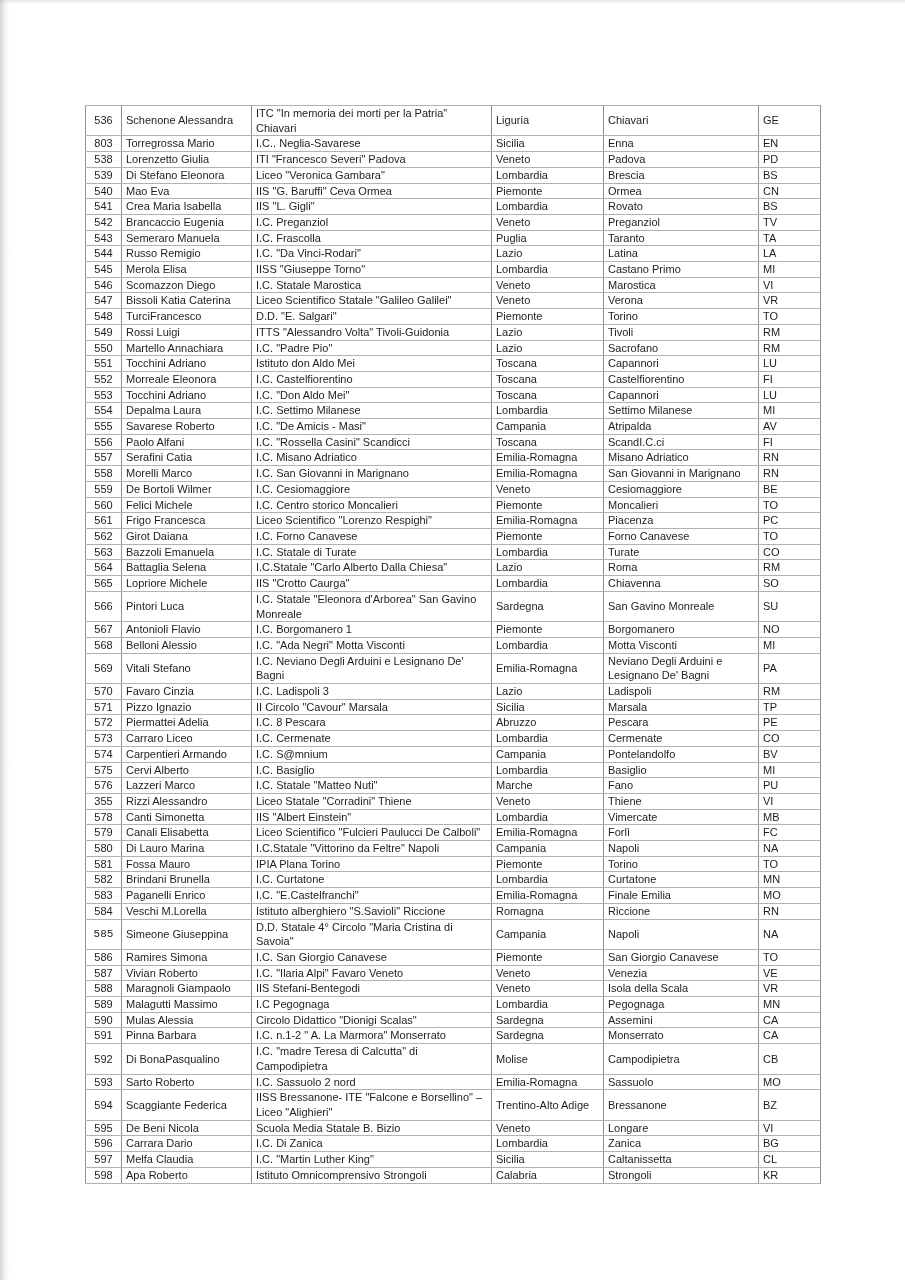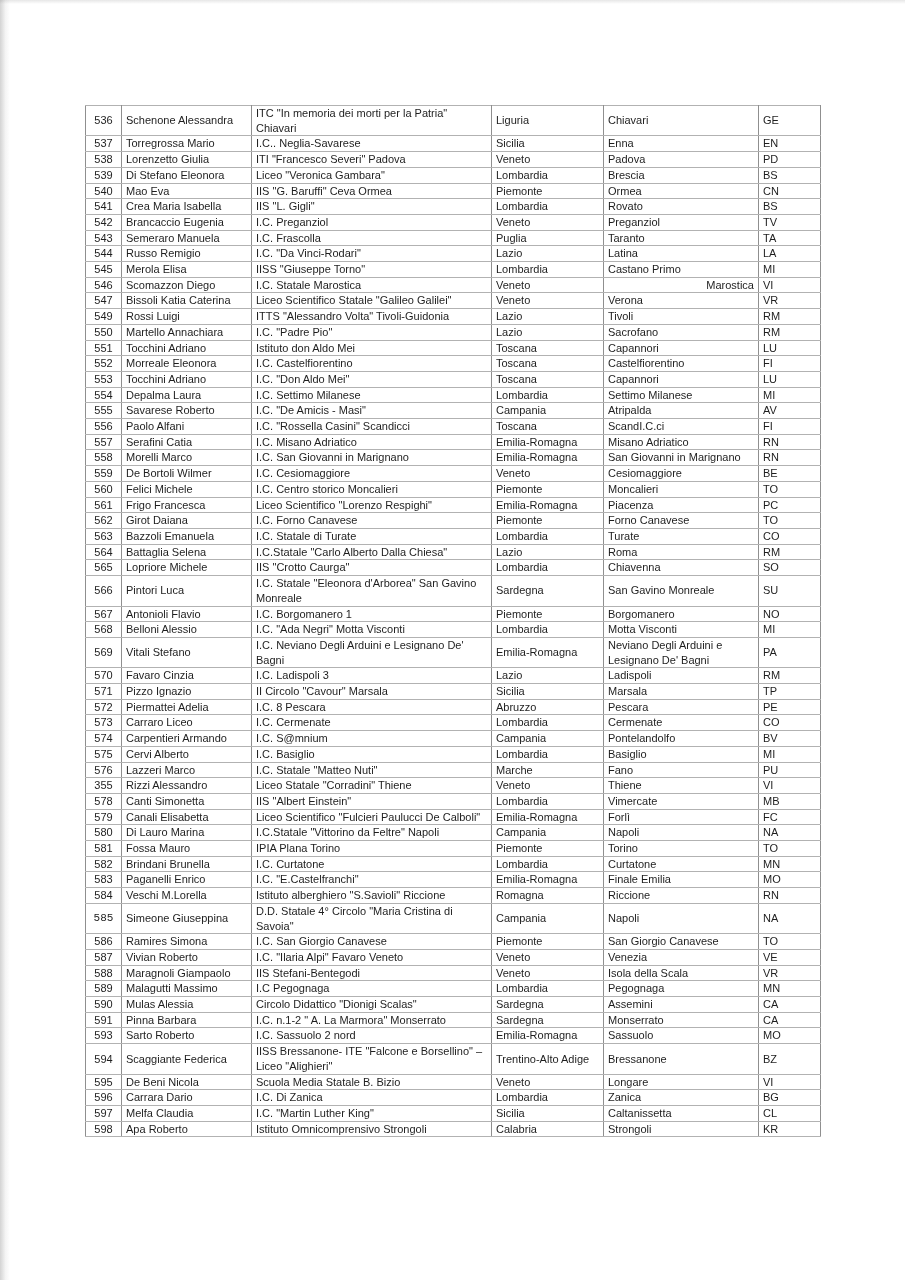--- a/index.html
+++ b/index.html
@@ -73,21 +73,21 @@
     <tbody>
         <tr>
           <td class="c-num" style="border-color: rgb(178, 178, 178) rgb(143, 143, 143); color: rgb(30, 30, 30);">536</td>
           <td class="c-name" style="border-color: rgb(178, 178, 178) rgb(143, 143, 143); color: rgb(30, 30, 30);">Schenone Alessandra</td>
           <td class="c-school" style="border-color: rgb(178, 178, 178) rgb(143, 143, 143); color: rgb(30, 30, 30);">ITC "In memoria dei morti per la Patria" Chiavari</td>
           <td class="c-region" style="border-color: rgb(178, 178, 178) rgb(143, 143, 143); color: rgb(30, 30, 30);">Liguria</td>
           <td class="c-city" style="border-color: rgb(178, 178, 178) rgb(143, 143, 143); color: rgb(30, 30, 30);">Chiavari</td>
           <td class="c-prov" style="border-color: rgb(178, 178, 178) rgb(143, 143, 143); color: rgb(30, 30, 30);">GE</td>
         </tr>
         <tr>
-          <td class="c-num" style="border-color: rgb(178, 178, 178) rgb(143, 143, 143); color: rgb(30, 30, 30);">537</td>
+          <td class="c-num" style="border-color: rgb(178, 178, 178) rgb(143, 143, 143); color: rgb(30, 30, 30);">803</td>
           <td class="c-name" style="border-color: rgb(178, 178, 178) rgb(143, 143, 143); color: rgb(30, 30, 30);">Torregrossa Mario</td>
           <td class="c-school" style="border-color: rgb(178, 178, 178) rgb(143, 143, 143); color: rgb(30, 30, 30);">I.C.. Neglia-Savarese</td>
           <td class="c-region" style="border-color: rgb(178, 178, 178) rgb(143, 143, 143); color: rgb(30, 30, 30);">Sicilia</td>
           <td class="c-city" style="border-color: rgb(178, 178, 178) rgb(143, 143, 143); color: rgb(30, 30, 30);">Enna</td>
           <td class="c-prov" style="border-color: rgb(178, 178, 178) rgb(143, 143, 143); color: rgb(30, 30, 30);">EN</td>
         </tr>
         <tr>
           <td class="c-num" style="border-color: rgb(178, 178, 178) rgb(143, 143, 143); color: rgb(30, 30, 30);">538</td>
           <td class="c-name" style="border-color: rgb(178, 178, 178) rgb(143, 143, 143); color: rgb(30, 30, 30);">Lorenzetto Giulia</td>
           <td class="c-school" style="border-color: rgb(178, 178, 178) rgb(143, 143, 143); color: rgb(30, 30, 30);">ITI "Francesco Severi" Padova</td>
@@ -149,30 +149,38 @@
           <td class="c-school" style="border-color: rgb(178, 178, 178) rgb(143, 143, 143); color: rgb(30, 30, 30);">IISS "Giuseppe Torno"</td>
           <td class="c-region" style="border-color: rgb(178, 178, 178) rgb(143, 143, 143); color: rgb(30, 30, 30);">Lombardia</td>
           <td class="c-city" style="border-color: rgb(178, 178, 178) rgb(143, 143, 143); color: rgb(30, 30, 30);">Castano Primo</td>
           <td class="c-prov" style="border-color: rgb(178, 178, 178) rgb(143, 143, 143); color: rgb(30, 30, 30);">MI</td>
         </tr>
         <tr>
           <td class="c-num" style="border-color: rgb(178, 178, 178) rgb(143, 143, 143); color: rgb(30, 30, 30);">546</td>
           <td class="c-name" style="border-color: rgb(178, 178, 178) rgb(143, 143, 143); color: rgb(30, 30, 30);">Scomazzon Diego</td>
           <td class="c-school" style="border-color: rgb(178, 178, 178) rgb(143, 143, 143); color: rgb(30, 30, 30);">I.C. Statale Marostica</td>
           <td class="c-region" style="border-color: rgb(178, 178, 178) rgb(143, 143, 143); color: rgb(30, 30, 30);">Veneto</td>
-          <td class="c-city" style="border-color: rgb(178, 178, 178) rgb(143, 143, 143); color: rgb(30, 30, 30); text-align: right;">Marostica</td>
+          <td class="c-city" style="border-color: rgb(178, 178, 178) rgb(143, 143, 143); color: rgb(30, 30, 30);">Marostica</td>
           <td class="c-prov" style="border-color: rgb(178, 178, 178) rgb(143, 143, 143); color: rgb(30, 30, 30);">VI</td>
         </tr>
         <tr>
           <td class="c-num" style="border-color: rgb(178, 178, 178) rgb(143, 143, 143); color: rgb(30, 30, 30);">547</td>
           <td class="c-name" style="border-color: rgb(178, 178, 178) rgb(143, 143, 143); color: rgb(30, 30, 30);">Bissoli Katia Caterina</td>
           <td class="c-school" style="border-color: rgb(178, 178, 178) rgb(143, 143, 143); color: rgb(30, 30, 30);">Liceo Scientifico Statale "Galileo Galilei"</td>
           <td class="c-region" style="border-color: rgb(178, 178, 178) rgb(143, 143, 143); color: rgb(30, 30, 30);">Veneto</td>
           <td class="c-city" style="border-color: rgb(178, 178, 178) rgb(143, 143, 143); color: rgb(30, 30, 30);">Verona</td>
           <td class="c-prov" style="border-color: rgb(178, 178, 178) rgb(143, 143, 143); color: rgb(30, 30, 30);">VR</td>
+        </tr>
+        <tr>
+          <td class="c-num" style="border-color: rgb(178, 178, 178) rgb(143, 143, 143); color: rgb(30, 30, 30);">548</td>
+          <td class="c-name" style="border-color: rgb(178, 178, 178) rgb(143, 143, 143); color: rgb(30, 30, 30);">TurciFrancesco</td>
+          <td class="c-school" style="border-color: rgb(178, 178, 178) rgb(143, 143, 143); color: rgb(30, 30, 30);">D.D. "E. Salgari"</td>
+          <td class="c-region" style="border-color: rgb(178, 178, 178) rgb(143, 143, 143); color: rgb(30, 30, 30);">Piemonte</td>
+          <td class="c-city" style="border-color: rgb(178, 178, 178) rgb(143, 143, 143); color: rgb(30, 30, 30);">Torino</td>
+          <td class="c-prov" style="border-color: rgb(178, 178, 178) rgb(143, 143, 143); color: rgb(30, 30, 30);">TO</td>
         </tr>
         <tr>
           <td class="c-num" style="border-color: rgb(178, 178, 178) rgb(143, 143, 143); color: rgb(30, 30, 30);">549</td>
           <td class="c-name" style="border-color: rgb(178, 178, 178) rgb(143, 143, 143); color: rgb(30, 30, 30);">Rossi Luigi</td>
           <td class="c-school" style="border-color: rgb(178, 178, 178) rgb(143, 143, 143); color: rgb(30, 30, 30);">ITTS "Alessandro Volta"  Tivoli-Guidonia</td>
           <td class="c-region" style="border-color: rgb(178, 178, 178) rgb(143, 143, 143); color: rgb(30, 30, 30);">Lazio</td>
           <td class="c-city" style="border-color: rgb(178, 178, 178) rgb(143, 143, 143); color: rgb(30, 30, 30);">Tivoli</td>
           <td class="c-prov" style="border-color: rgb(178, 178, 178) rgb(143, 143, 143); color: rgb(30, 30, 30);">RM</td>
         </tr>
         <tr>
@@ -505,20 +513,28 @@
         </tr>
         <tr>
           <td class="c-num" style="border-color: rgb(178, 178, 178) rgb(143, 143, 143); color: rgb(30, 30, 30);">591</td>
           <td class="c-name" style="border-color: rgb(178, 178, 178) rgb(143, 143, 143); color: rgb(30, 30, 30);">Pinna Barbara</td>
           <td class="c-school" style="border-color: rgb(178, 178, 178) rgb(143, 143, 143); color: rgb(30, 30, 30);">I.C. n.1-2 " A. La Marmora" Monserrato</td>
           <td class="c-region" style="border-color: rgb(178, 178, 178) rgb(143, 143, 143); color: rgb(30, 30, 30);">Sardegna</td>
           <td class="c-city" style="border-color: rgb(178, 178, 178) rgb(143, 143, 143); color: rgb(30, 30, 30);">Monserrato</td>
           <td class="c-prov" style="border-color: rgb(178, 178, 178) rgb(143, 143, 143); color: rgb(30, 30, 30);">CA</td>
         </tr>
         <tr>
+          <td class="c-num" style="border-color: rgb(178, 178, 178) rgb(143, 143, 143); color: rgb(30, 30, 30);">592</td>
+          <td class="c-name" style="border-color: rgb(178, 178, 178) rgb(143, 143, 143); color: rgb(30, 30, 30);">Di BonaPasqualino</td>
+          <td class="c-school" style="border-color: rgb(178, 178, 178) rgb(143, 143, 143); color: rgb(30, 30, 30);">I.C. "madre Teresa di Calcutta" di Campodipietra</td>
+          <td class="c-region" style="border-color: rgb(178, 178, 178) rgb(143, 143, 143); color: rgb(30, 30, 30);">Molise</td>
+          <td class="c-city" style="border-color: rgb(178, 178, 178) rgb(143, 143, 143); color: rgb(30, 30, 30);">Campodipietra</td>
+          <td class="c-prov" style="border-color: rgb(178, 178, 178) rgb(143, 143, 143); color: rgb(30, 30, 30);">CB</td>
+        </tr>
+        <tr>
           <td class="c-num" style="border-color: rgb(178, 178, 178) rgb(143, 143, 143); color: rgb(30, 30, 30);">593</td>
           <td class="c-name" style="border-color: rgb(178, 178, 178) rgb(143, 143, 143); color: rgb(30, 30, 30);">Sarto Roberto</td>
           <td class="c-school" style="border-color: rgb(178, 178, 178) rgb(143, 143, 143); color: rgb(30, 30, 30);">I.C. Sassuolo 2 nord</td>
           <td class="c-region" style="border-color: rgb(178, 178, 178) rgb(143, 143, 143); color: rgb(30, 30, 30);">Emilia-Romagna</td>
           <td class="c-city" style="border-color: rgb(178, 178, 178) rgb(143, 143, 143); color: rgb(30, 30, 30);">Sassuolo</td>
           <td class="c-prov" style="border-color: rgb(178, 178, 178) rgb(143, 143, 143); color: rgb(30, 30, 30);">MO</td>
         </tr>
         <tr>
           <td class="c-num" style="border-color: rgb(178, 178, 178) rgb(143, 143, 143); color: rgb(30, 30, 30);">594</td>
           <td class="c-name" style="border-color: rgb(178, 178, 178) rgb(143, 143, 143); color: rgb(30, 30, 30);">Scaggiante Federica</td>

